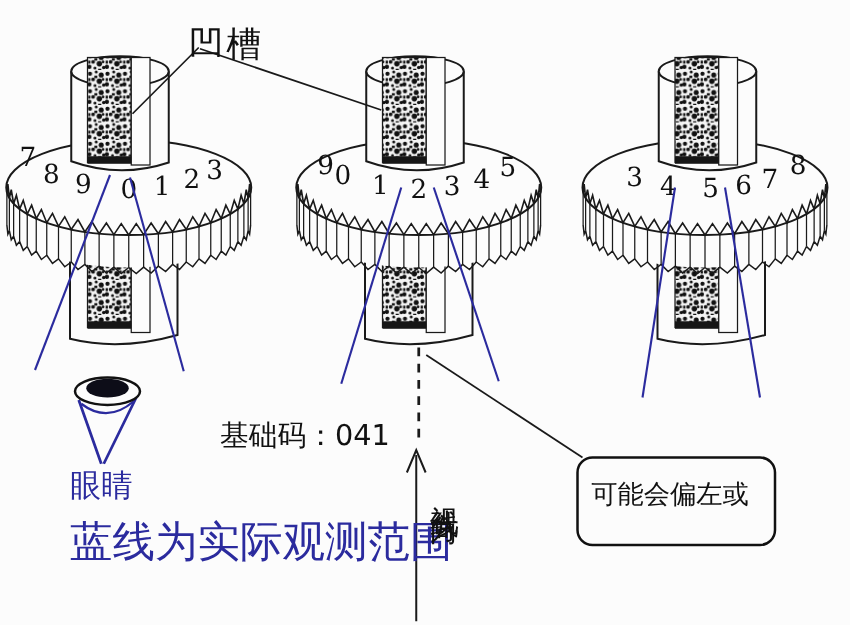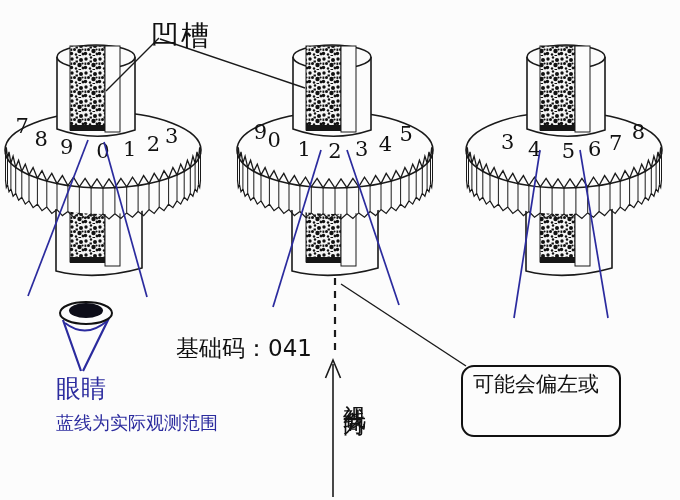--- a/index.html
+++ b/index.html
@@ -3,26 +3,26 @@
 <meta charset="utf-8">
 <style>
   html,body{margin:0;padding:0;background:#e8e8e8;}
   #stage{position:relative;width:680px;height:500px;background:#fcfcfc;overflow:hidden;
          font-family:"DejaVu Sans",sans-serif;}
   #art{position:absolute;left:0;top:0;}
   .lbl{position:absolute;white-space:nowrap;color:#111;}
   #groove-label{left:151px;top:4px;font-size:28px;letter-spacing:2px;margin-top:13px;}
   #base-code-label{left:176px;top:333px;font-size:23px;}
   #eye-label{left:56px;top:372px;font-size:25px;color:#2b2b9e;font-weight:500;}
-  #blue-range-label{left:56px;top:411px;font-size:18px;color:#2b2b9e;font-weight:500;}
+  #blue-range-label{left:56px;top:411px;font-size:34px;color:#2b2b9e;font-weight:500;}
   #sight-direction-label{left:340px;top:386px;font-size:23px;
       writing-mode:vertical-rl;text-orientation:upright;letter-spacing:3px;white-space:normal;}
   #note-box{position:absolute;left:461px;top:365px;width:160px;height:72px;
       border:2px solid #111;border-radius:13px;box-sizing:border-box;
-      padding:5px 4px 4px 10px;font-size:21px;line-height:1.22;color:#111;}
+      padding:16px 4px 4px 10px;font-size:21px;line-height:1.22;color:#111;}
   #note-box span{display:block;}
 </style>
 </head>
 <body>
 
 <div id="stage">
 
   <svg id="art" width="680" height="500" viewBox="0 0 680 500">
     <defs>
       <pattern id="speck" width="14" height="14" patternUnits="userSpaceOnUse">

